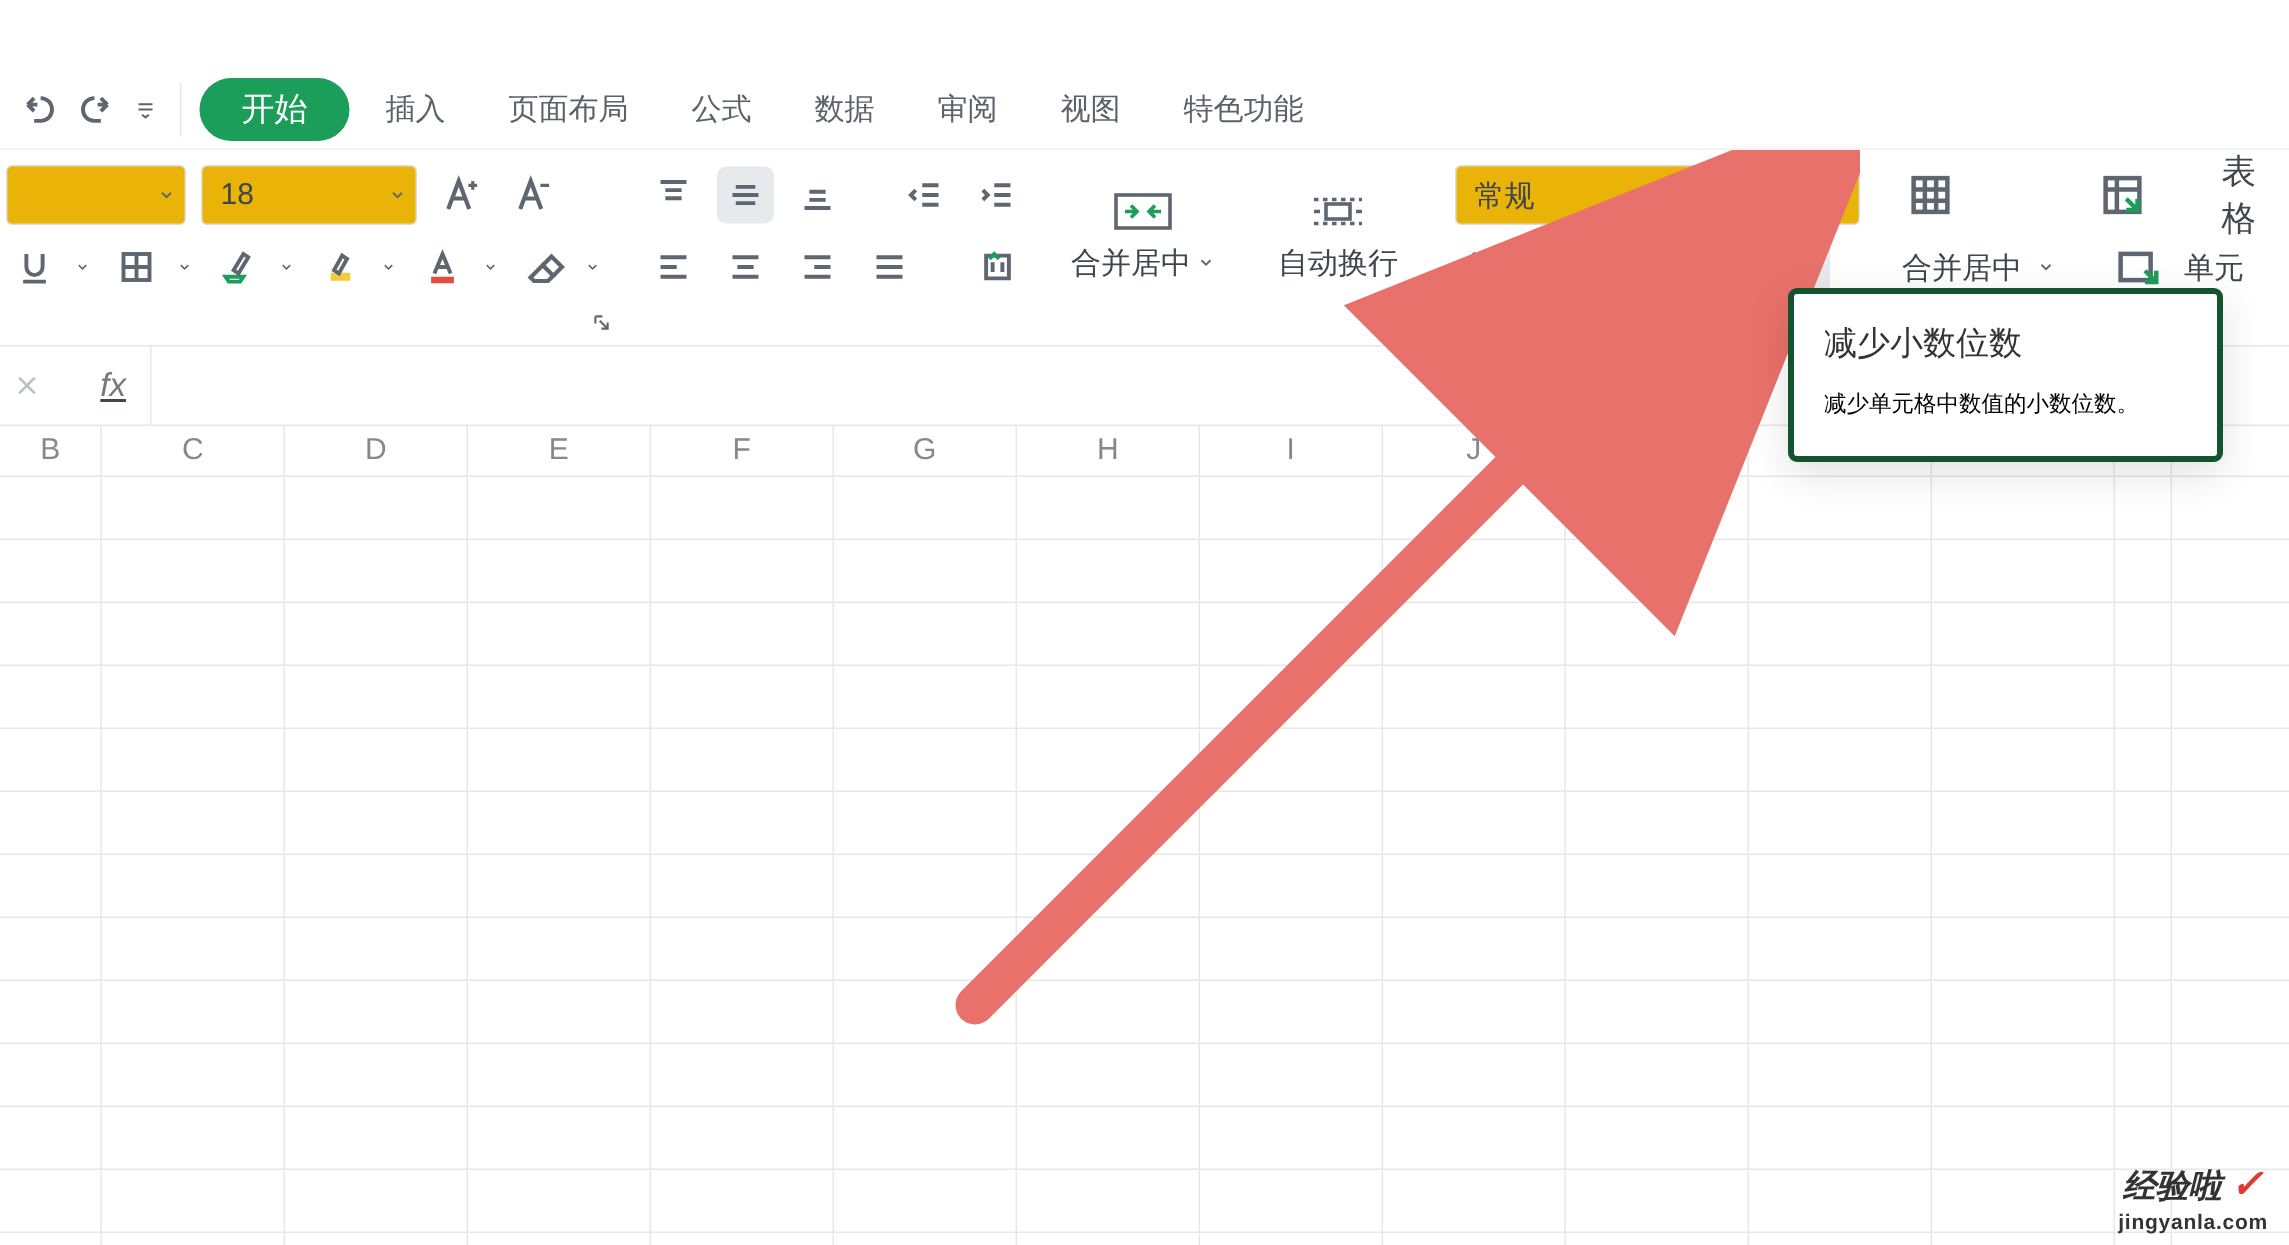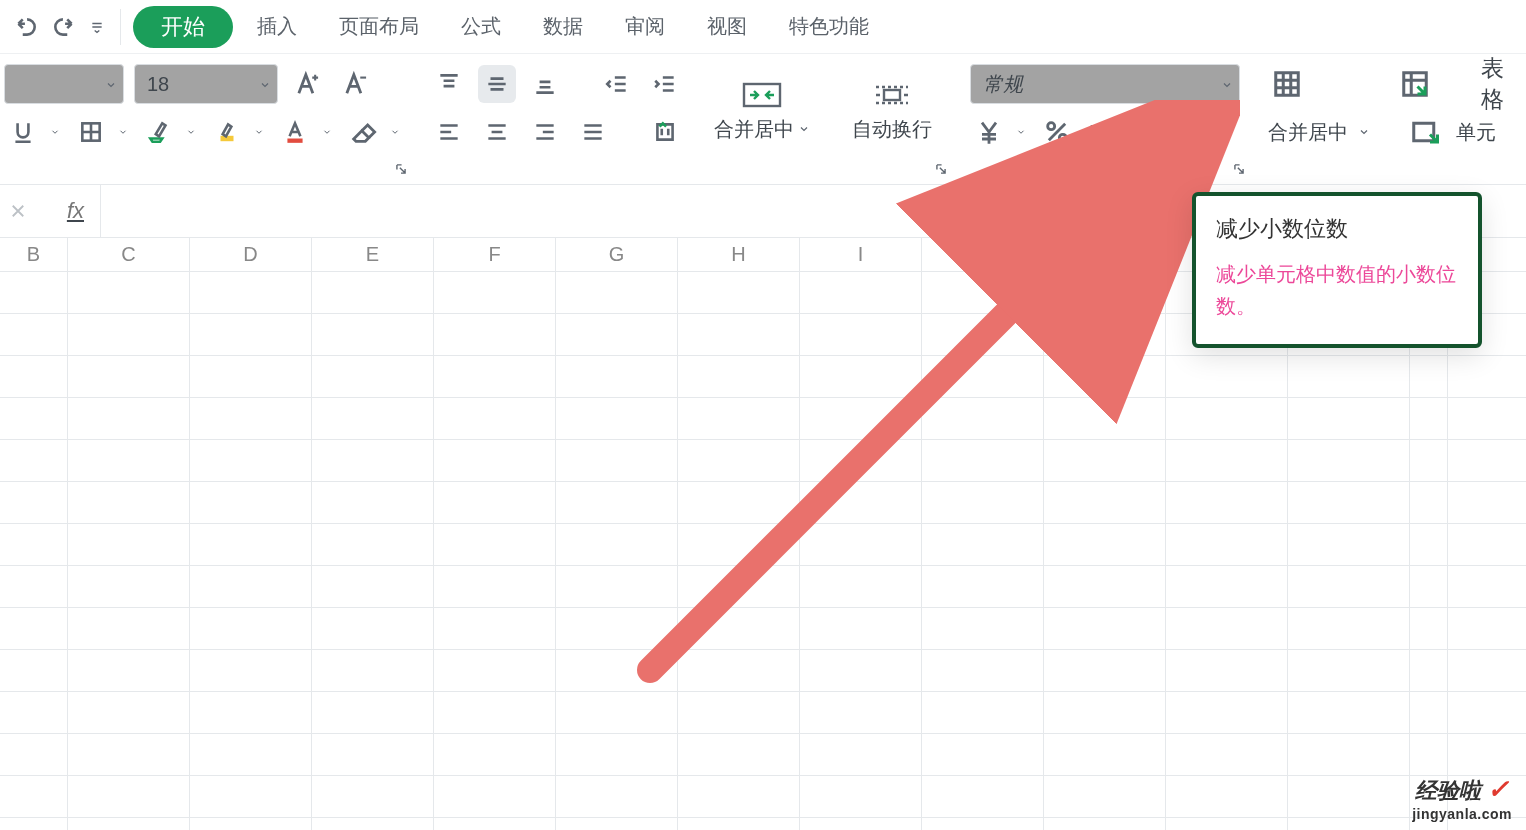--- a/index.html
+++ b/index.html
@@ -24,20 +24,21 @@
   }
 
   
   .tabs {
     height: 54px;
     display: flex;
     align-items: center;
     padding: 0 10px;
     gap: 6px;
     border-bottom: 1px solid #eef0f2;
+    margin-top: 46px;
   }
   .tab-btn {
     font-size: 20px;
     color: var(--text-gray);
     padding: 0 18px;
     cursor: pointer;
   }
   .tab-start {
     background: var(--accent-green);
     color: #fff;
@@ -100,21 +101,21 @@
   .wide .label-row { display:flex; align-items:center; gap:4px; font-size:20px; color:var(--text-dark);}
   .combo {
     border: 1px solid var(--border-gray);
     height: 40px;
     display:flex; align-items:center;
     padding: 0 6px 0 12px;
     border-radius: 4px;
     font-size: 20px;
     color: var(--text-dark);
     gap: 4px;
-    background:#a3a3a3;
+    background:#eab308;
   }
   .combo .tri { margin-left:6px; }
   .launcher {
     position:absolute;
     right:6px; bottom:2px;
     width:16px; height:16px;
   }
   svg { stroke: var(--icon-stroke); stroke-width: 2.4; fill: none; }
   .red-arrow {
     position:absolute;
@@ -193,21 +194,21 @@
     position:absolute;
     left: 1192px; top: 192px;
     width: 290px;
     background:#fff;
     border:4px solid #14532d;
     border-radius: 6px;
     box-shadow: 0 8px 28px rgba(0,0,0,0.12);
     padding: 18px 20px 22px 20px;
   }
   .tooltip .tt-title { font-size: 22px; color:#333; font-weight:500; margin-bottom:14px;}
-  .tooltip .tt-body { font-size: 20px; color:#ec4899; line-height:1.6;}
+  .tooltip .tt-body { font-size: 15px; color:#000000; line-height:1.6;}
 
   
   .watermark {
     position:absolute; right:14px; bottom:8px;
     text-align:center;
     font-weight:700;
   }
   .watermark .wm1 { font-size:22px; color:#333; font-style:italic;}
   .watermark .wm1 .chk { color:#e03a2f; font-size:26px; font-weight:900;}
   .watermark .wm2 { font-size:14px; color:#333; letter-spacing:0.5px;}
@@ -430,21 +431,21 @@
       </div>
     </div>
     <div class="launcher"><svg width="14" height="14" viewBox="0 0 24 24">
           <path d="M5 5h8M5 5v8M10 10l9 9M19 12v7h-7"></path>
         </svg></div>
   </div>
   <div class="sep"></div>
 
   <div class="group">
     <div class="row">
-      <div class="combo" style="width:270px;font-style:italic;">
+      <div class="combo" style="width:270px;">
         <span>常规</span>
         <span class="tri" style="margin-left:auto;"><svg width="12" height="12" viewBox="0 0 24 24">
               <path d="M6 9l6 6 6-6"></path>
             </svg></span>
       </div>
     </div>
     <div class="row">
       <div class="ibtn">
           <svg width="28" height="28" viewBox="0 0 24 24">
             <path d="M6 4l6 8 6-8M6 14h12M6 18h12M12 12v10"></path>

